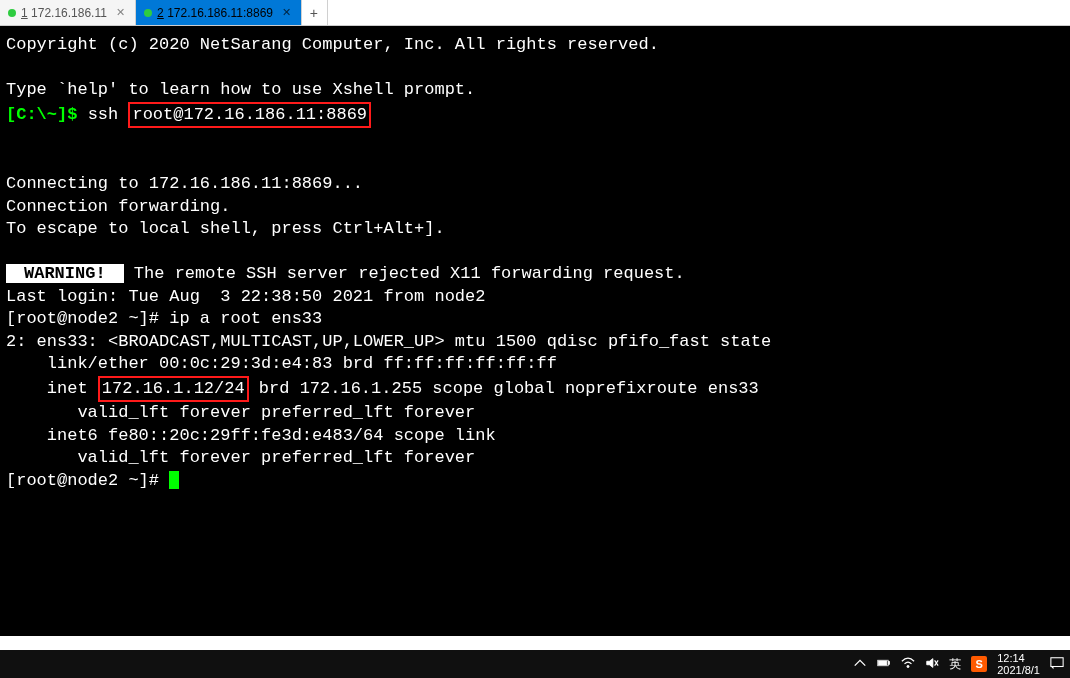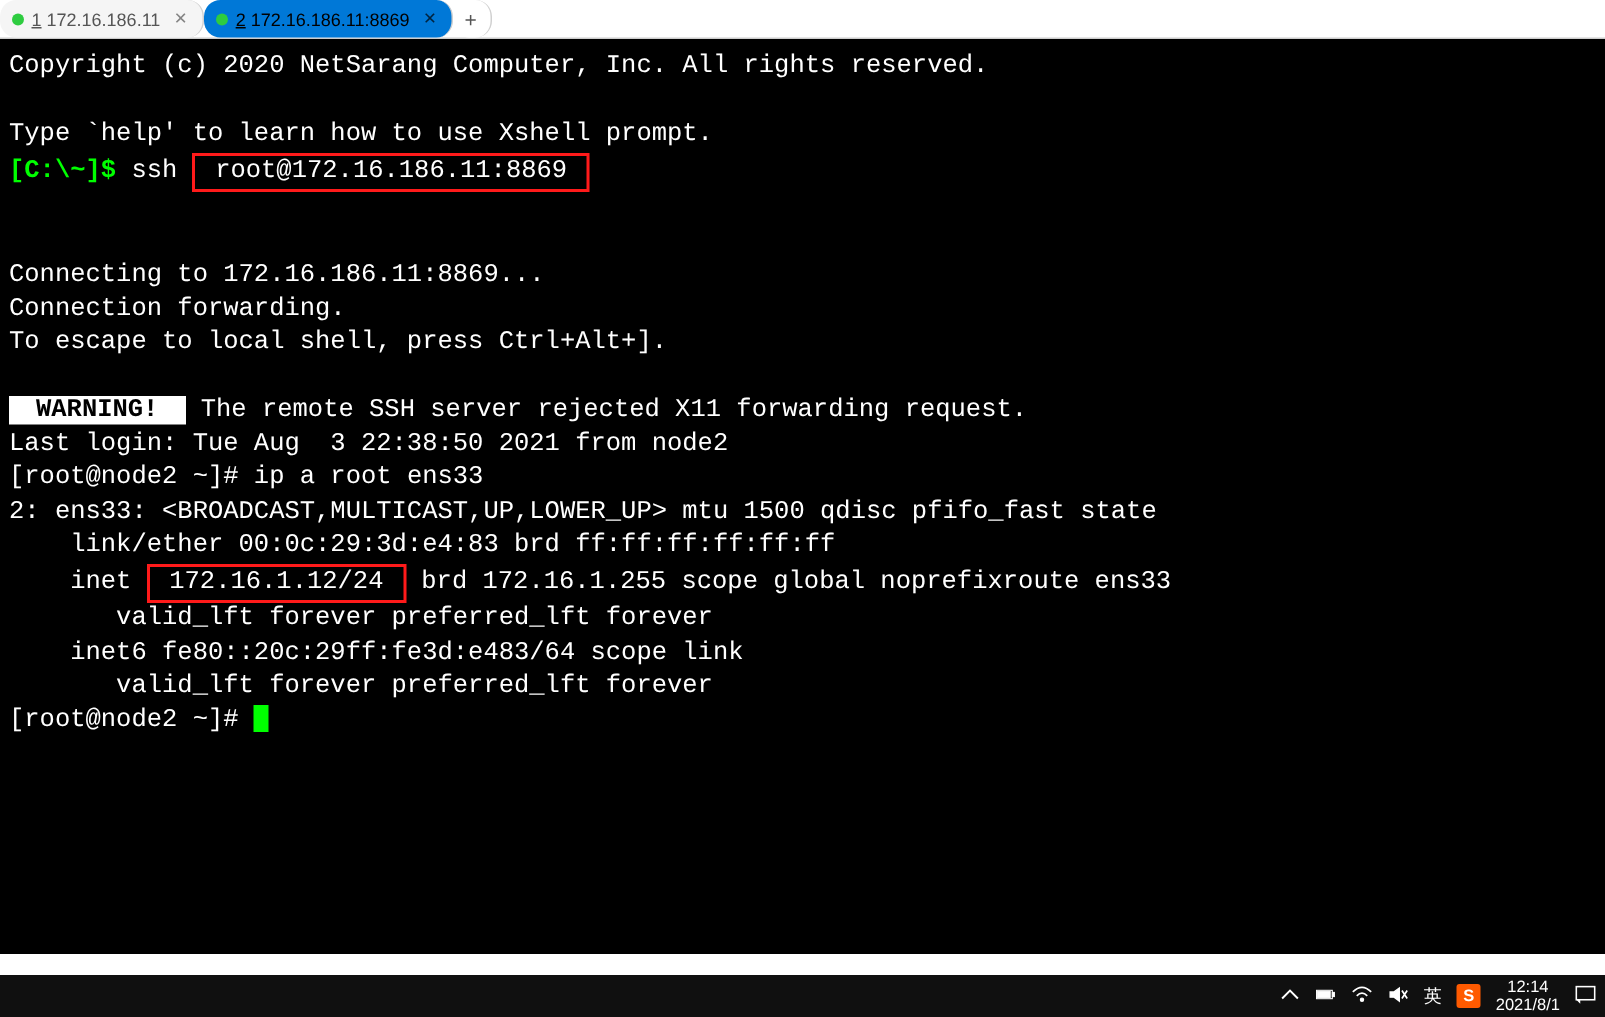--- a/index.html
+++ b/index.html
@@ -22,21 +22,20 @@
   .tab {
     display: flex;
     align-items: center;
     padding: 0 10px 0 8px;
     border-right: 1px solid #d0d0d0;
     font-family: "Segoe UI", sans-serif;
     font-size: 12px;
     cursor: pointer;
     gap: 5px;
     position: relative;
-    border-radius: 11px;
   }
   .tab.inactive { background: #f5f5f5; color: #555; }
   .tab.active   { background: #0078d7; color: #000000; }
   .tab .dot {
     width: 8px; height: 8px; border-radius: 50%;
     background: #2ecc40; display: inline-block;
   }
   .tab .underline { text-decoration: underline; }
   .tab .close {
     font-size: 11px;
@@ -53,21 +52,21 @@
     padding: 8px 6px;
     color: #fff;
     line-height: 22.5px;
     white-space: pre;
     font-size: 17px;
   }
   .green { color: #00ff00; font-weight: bold; }
   .warn  { background: #fff; color: #000; font-weight: bold; padding: 0 18px; }
   .redbox {
     border: 2px solid #ff1a1a;
-    padding: 0 13px;
+    padding: 0 2px;
     display: inline-block;
   }
   .cursor {
     display: inline-block;
     width: 10px;
     height: 18px;
     background: #00ff00;
     vertical-align: middle;
   }
 
@@ -89,21 +88,21 @@
     display: flex;
     justify-content: flex-end;
     align-items: center;
     font-family: "Segoe UI", sans-serif;
     font-size: 11px;
     padding: 0 6px;
     gap: 10px;
   }
   .taskbar .tray { display: flex; align-items: center; gap: 10px; }
   .taskbar svg { width: 14px; height: 14px; fill: #fff; stroke: #fff; }
-  .taskbar .clock { text-align: center; line-height: 12px; }
+  .taskbar .clock { text-align: left; line-height: 12px; }
   .taskbar .ime-box {
     background: #ff5a00;
     color: #fff;
     width: 16px; height: 16px;
     font-size: 11px;
     font-weight: bold;
     display: flex; align-items: center; justify-content: center;
     border-radius: 2px;
   }
 </style>

